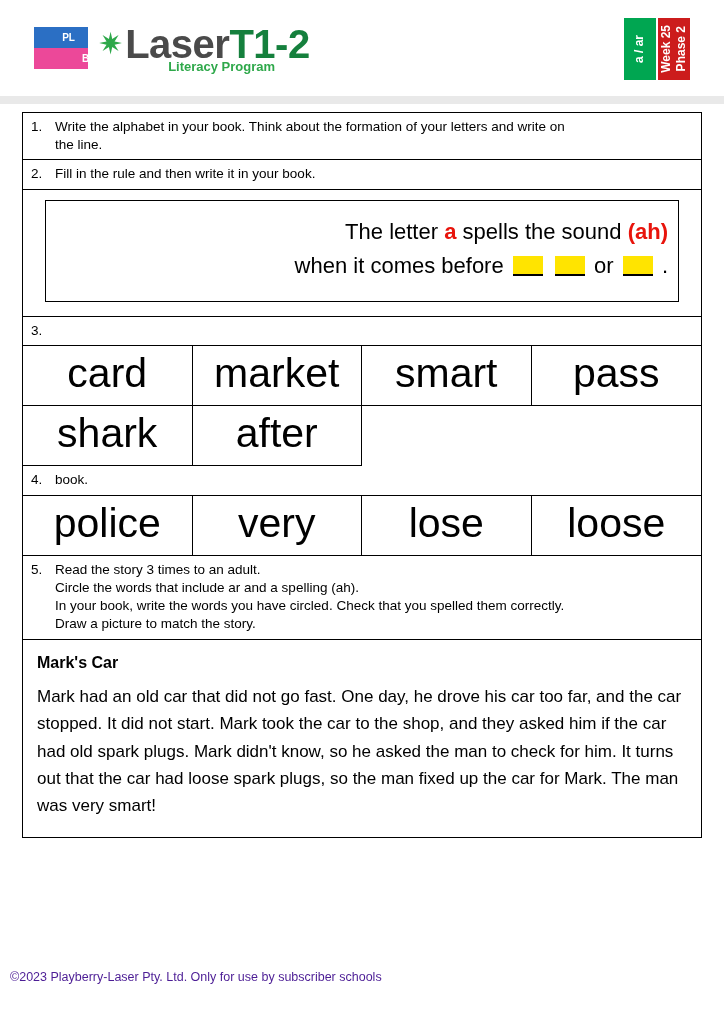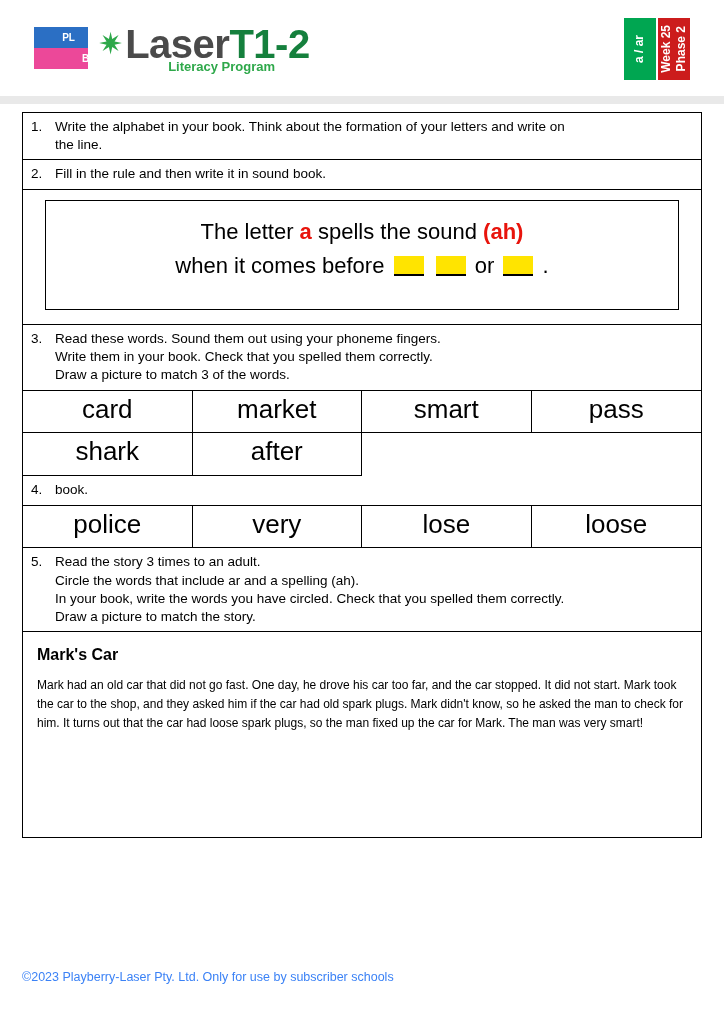--- a/index.html
+++ b/index.html
@@ -138,22 +138,22 @@
     flex: none;
     font-size: 13.5px;
   }
   .instr .txt { flex: 1; }
   .instr .txt .line { display: block; }
 
   
   .rulebox-wrap { padding: 10px 22px 14px 22px; }
   .rulebox {
     border: 1px solid #000000;
-    padding: 14px 10px 26px 10px;
-    text-align: center;
+    padding: 14px 10px 18px 10px;
+    text-align: right;
     font-size: 22px;
     line-height: 1.55;
   }
   .rulebox .red { color: #e8140c; font-weight: bold; }
   .blank {
     display: inline-block;
     width: 30px;
     height: 18px;
     background: #ffe400;
     border-bottom: 2px solid #000000;
@@ -166,46 +166,46 @@
     display: grid;
     width: 100%;
     box-sizing: border-box;
   }
   .g4 { grid-template-columns: repeat(4, 1fr); }
   .wcell {
     border-right: 1px solid #000000;
     border-bottom: 1px solid #000000;
     box-sizing: border-box;
     text-align: center;
-    font-size: 26px;
+    font-size: 41px;
     padding: 4px 0 8px 0;
     line-height: 1.15;
   }
   .wcell:nth-child(4n) { border-right: none; }
   .wordgrid.last-row-flat .wcell { border-bottom: none; }
 
   
   .story {
     padding: 10px 14px 14px 14px;
     font-size: 16.5px;
     line-height: 1.6;
   }
   .story-title {
     font-weight: bold;
     font-size: 16px;
     margin-bottom: 8px;
   }
-  .story-body { font-size: 12px; }
+  .story-body { font-size: 17px; }
 
   .footer {
     position: absolute;
-    left: 22px;
+    left: 10px;
     top: 970px;
     font-size: 12.5px;
-    color: #3b82f6;
+    color: #4c1d95;
   }
 </style>
 </head>
 <body>
 
 <div class="header">
 
   <div class="logo-block">
     <span class="logo-cell lc1">PL</span>
     <span class="logo-cell lc2">AY</span>
@@ -242,21 +242,21 @@
         <span class="line">Write the alphabet in your book. Think about the formation of your letters and write on</span>
         <span class="line">the line.</span>
       </div>
     </div>
   </div>
 
   <div class="row">
     <div class="instr">
       <div class="num">2.</div>
       <div class="txt">
-        <span class="line">Fill in the rule and then write it in sound book.</span>
+        <span class="line">Fill in the rule and then write it in your book.</span>
       </div>
     </div>
   </div>
 
   <div class="row">
     <div class="rulebox-wrap">
       <div class="rulebox">
         <div>
           <span>The letter</span>
           <span class="red">a</span>
@@ -271,25 +271,20 @@
           <span class="blank"></span>
           <span>.</span>
         </div>
       </div>
     </div>
   </div>
 
   <div class="row">
     <div class="instr">
       <div class="num">3.</div>
-      <div class="txt">
-        <span class="line">Read these words. Sound them out using your phoneme fingers.</span>
-        <span class="line">Write them in your book. Check that you spelled them correctly.</span>
-        <span class="line">Draw a picture to match 3 of the words.</span>
-      </div>
     </div>
   </div>
 
   <div class="row" style="border-bottom:none;">
     <div class="wordgrid g4">
       <div class="wcell">card</div>
       <div class="wcell">market</div>
       <div class="wcell">smart</div>
       <div class="wcell">pass</div>
       <div class="wcell">shark</div>

